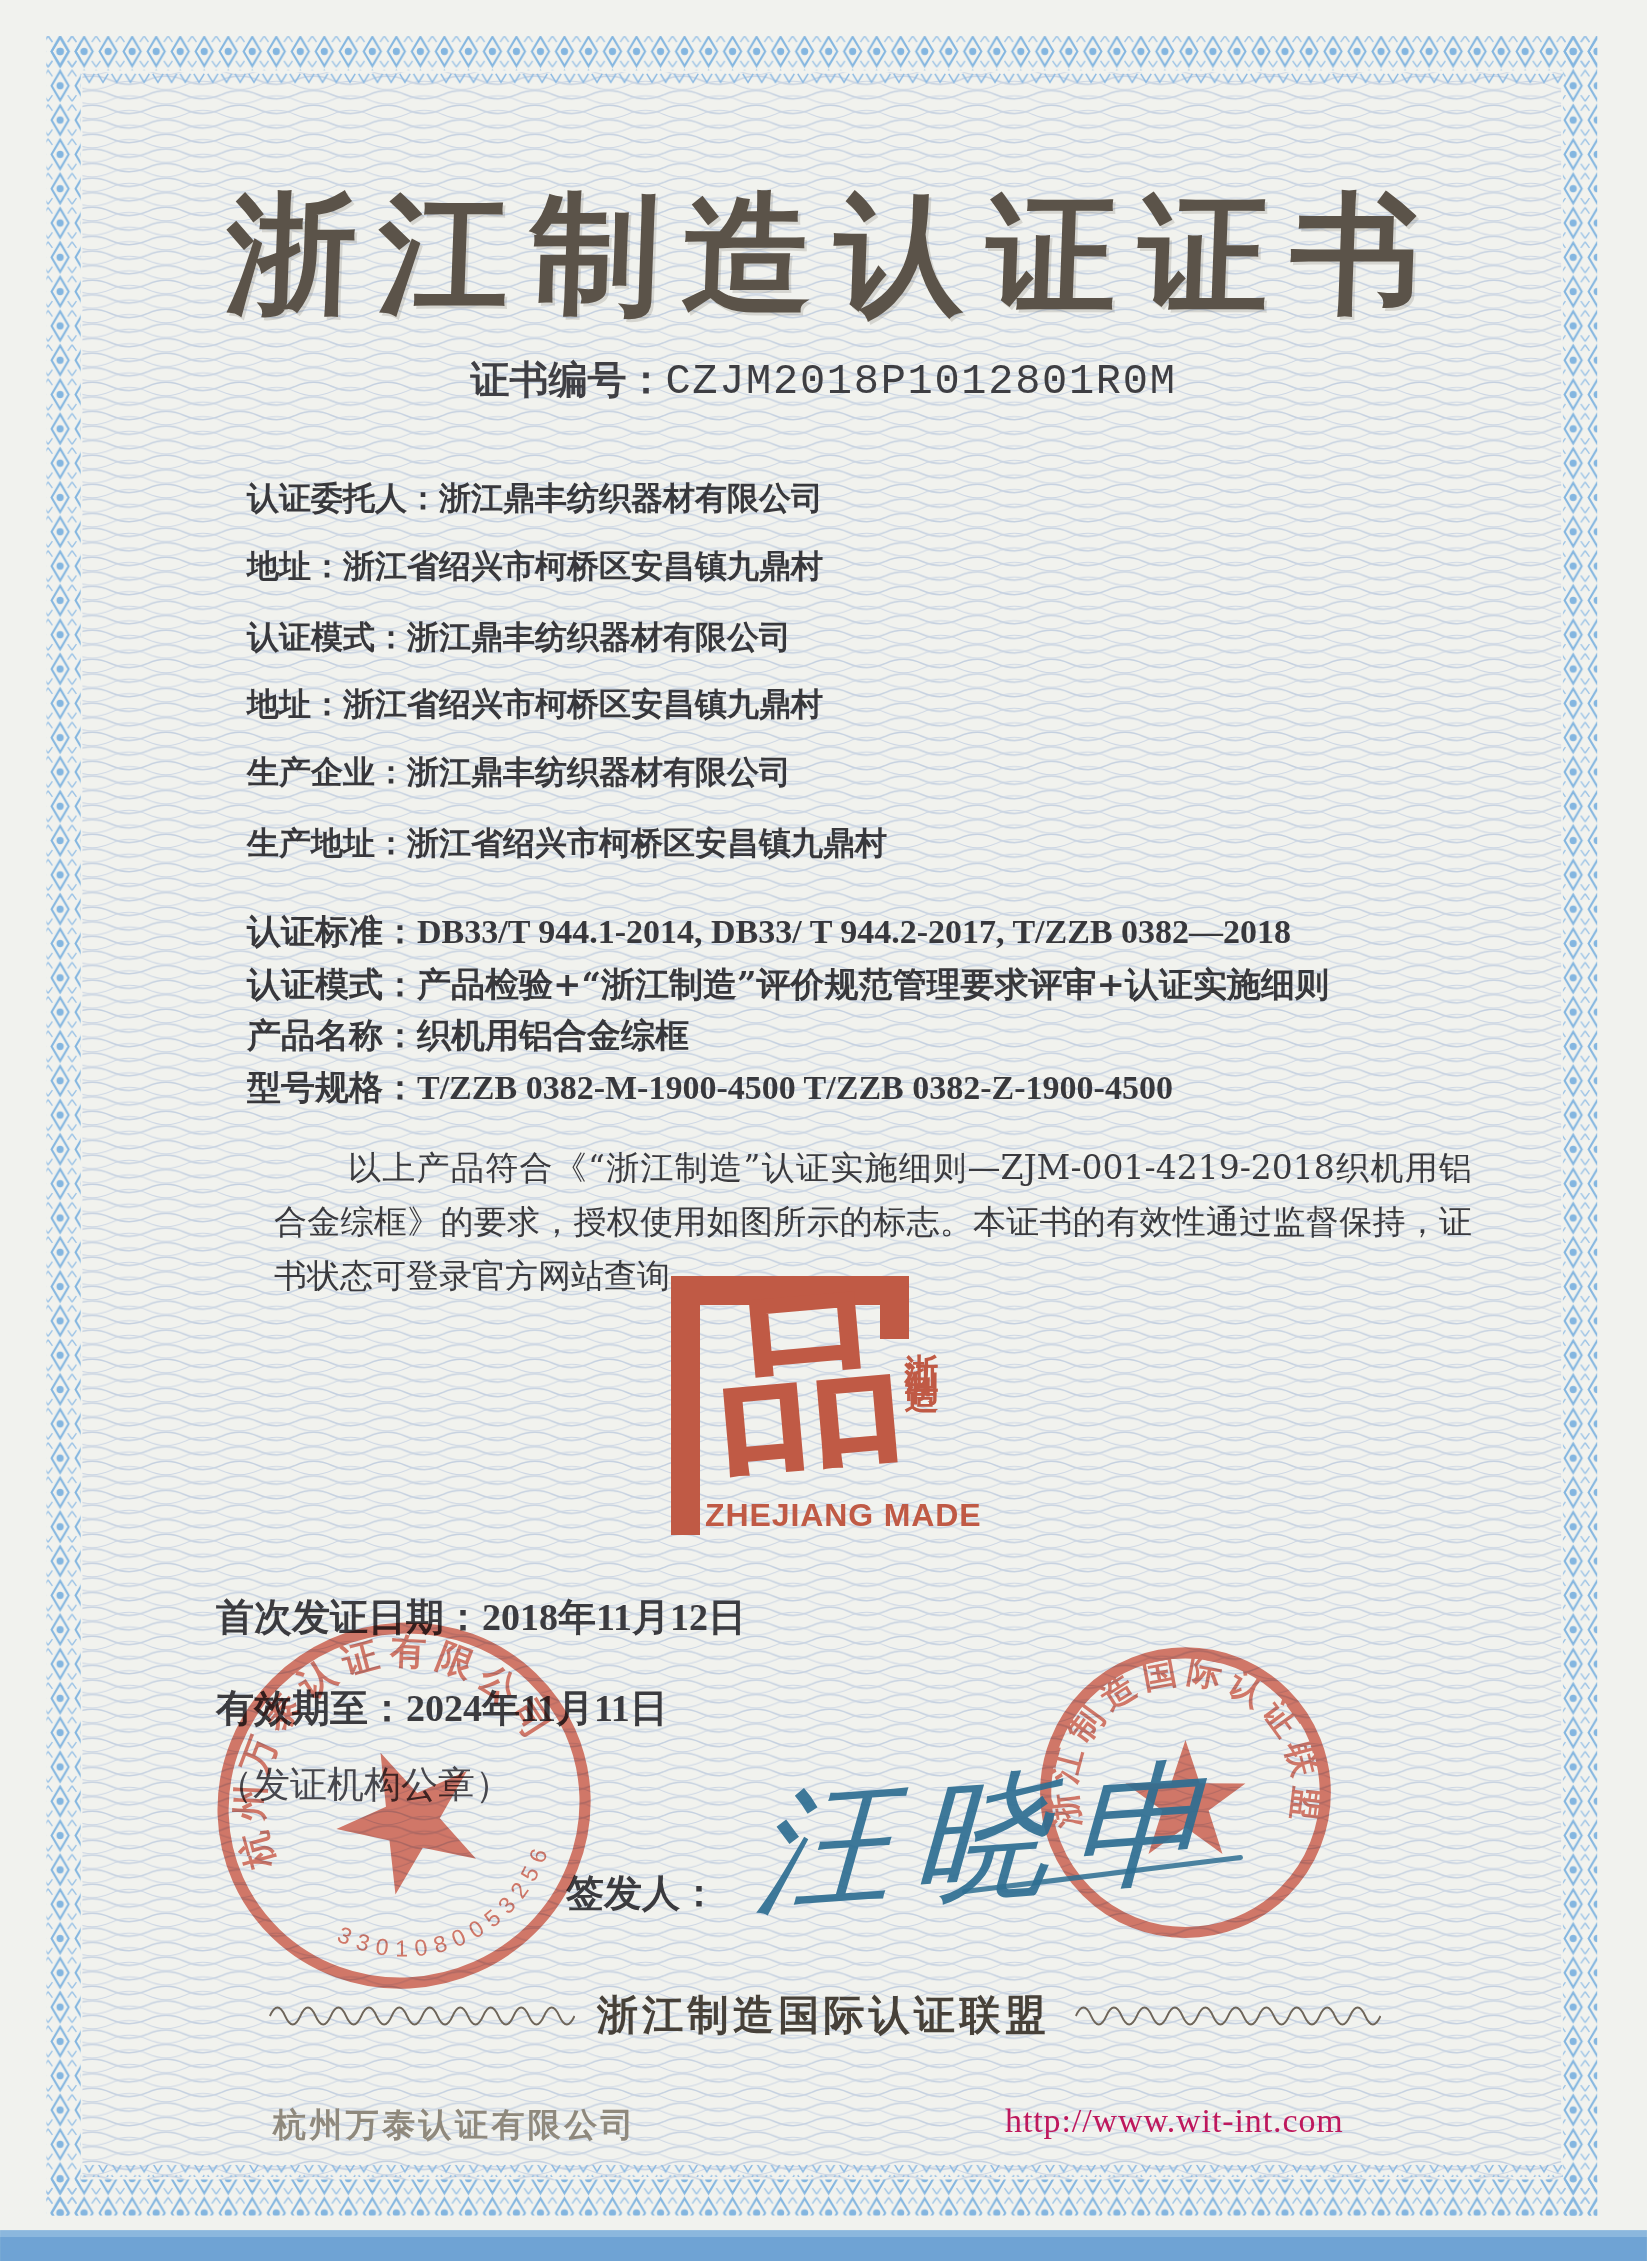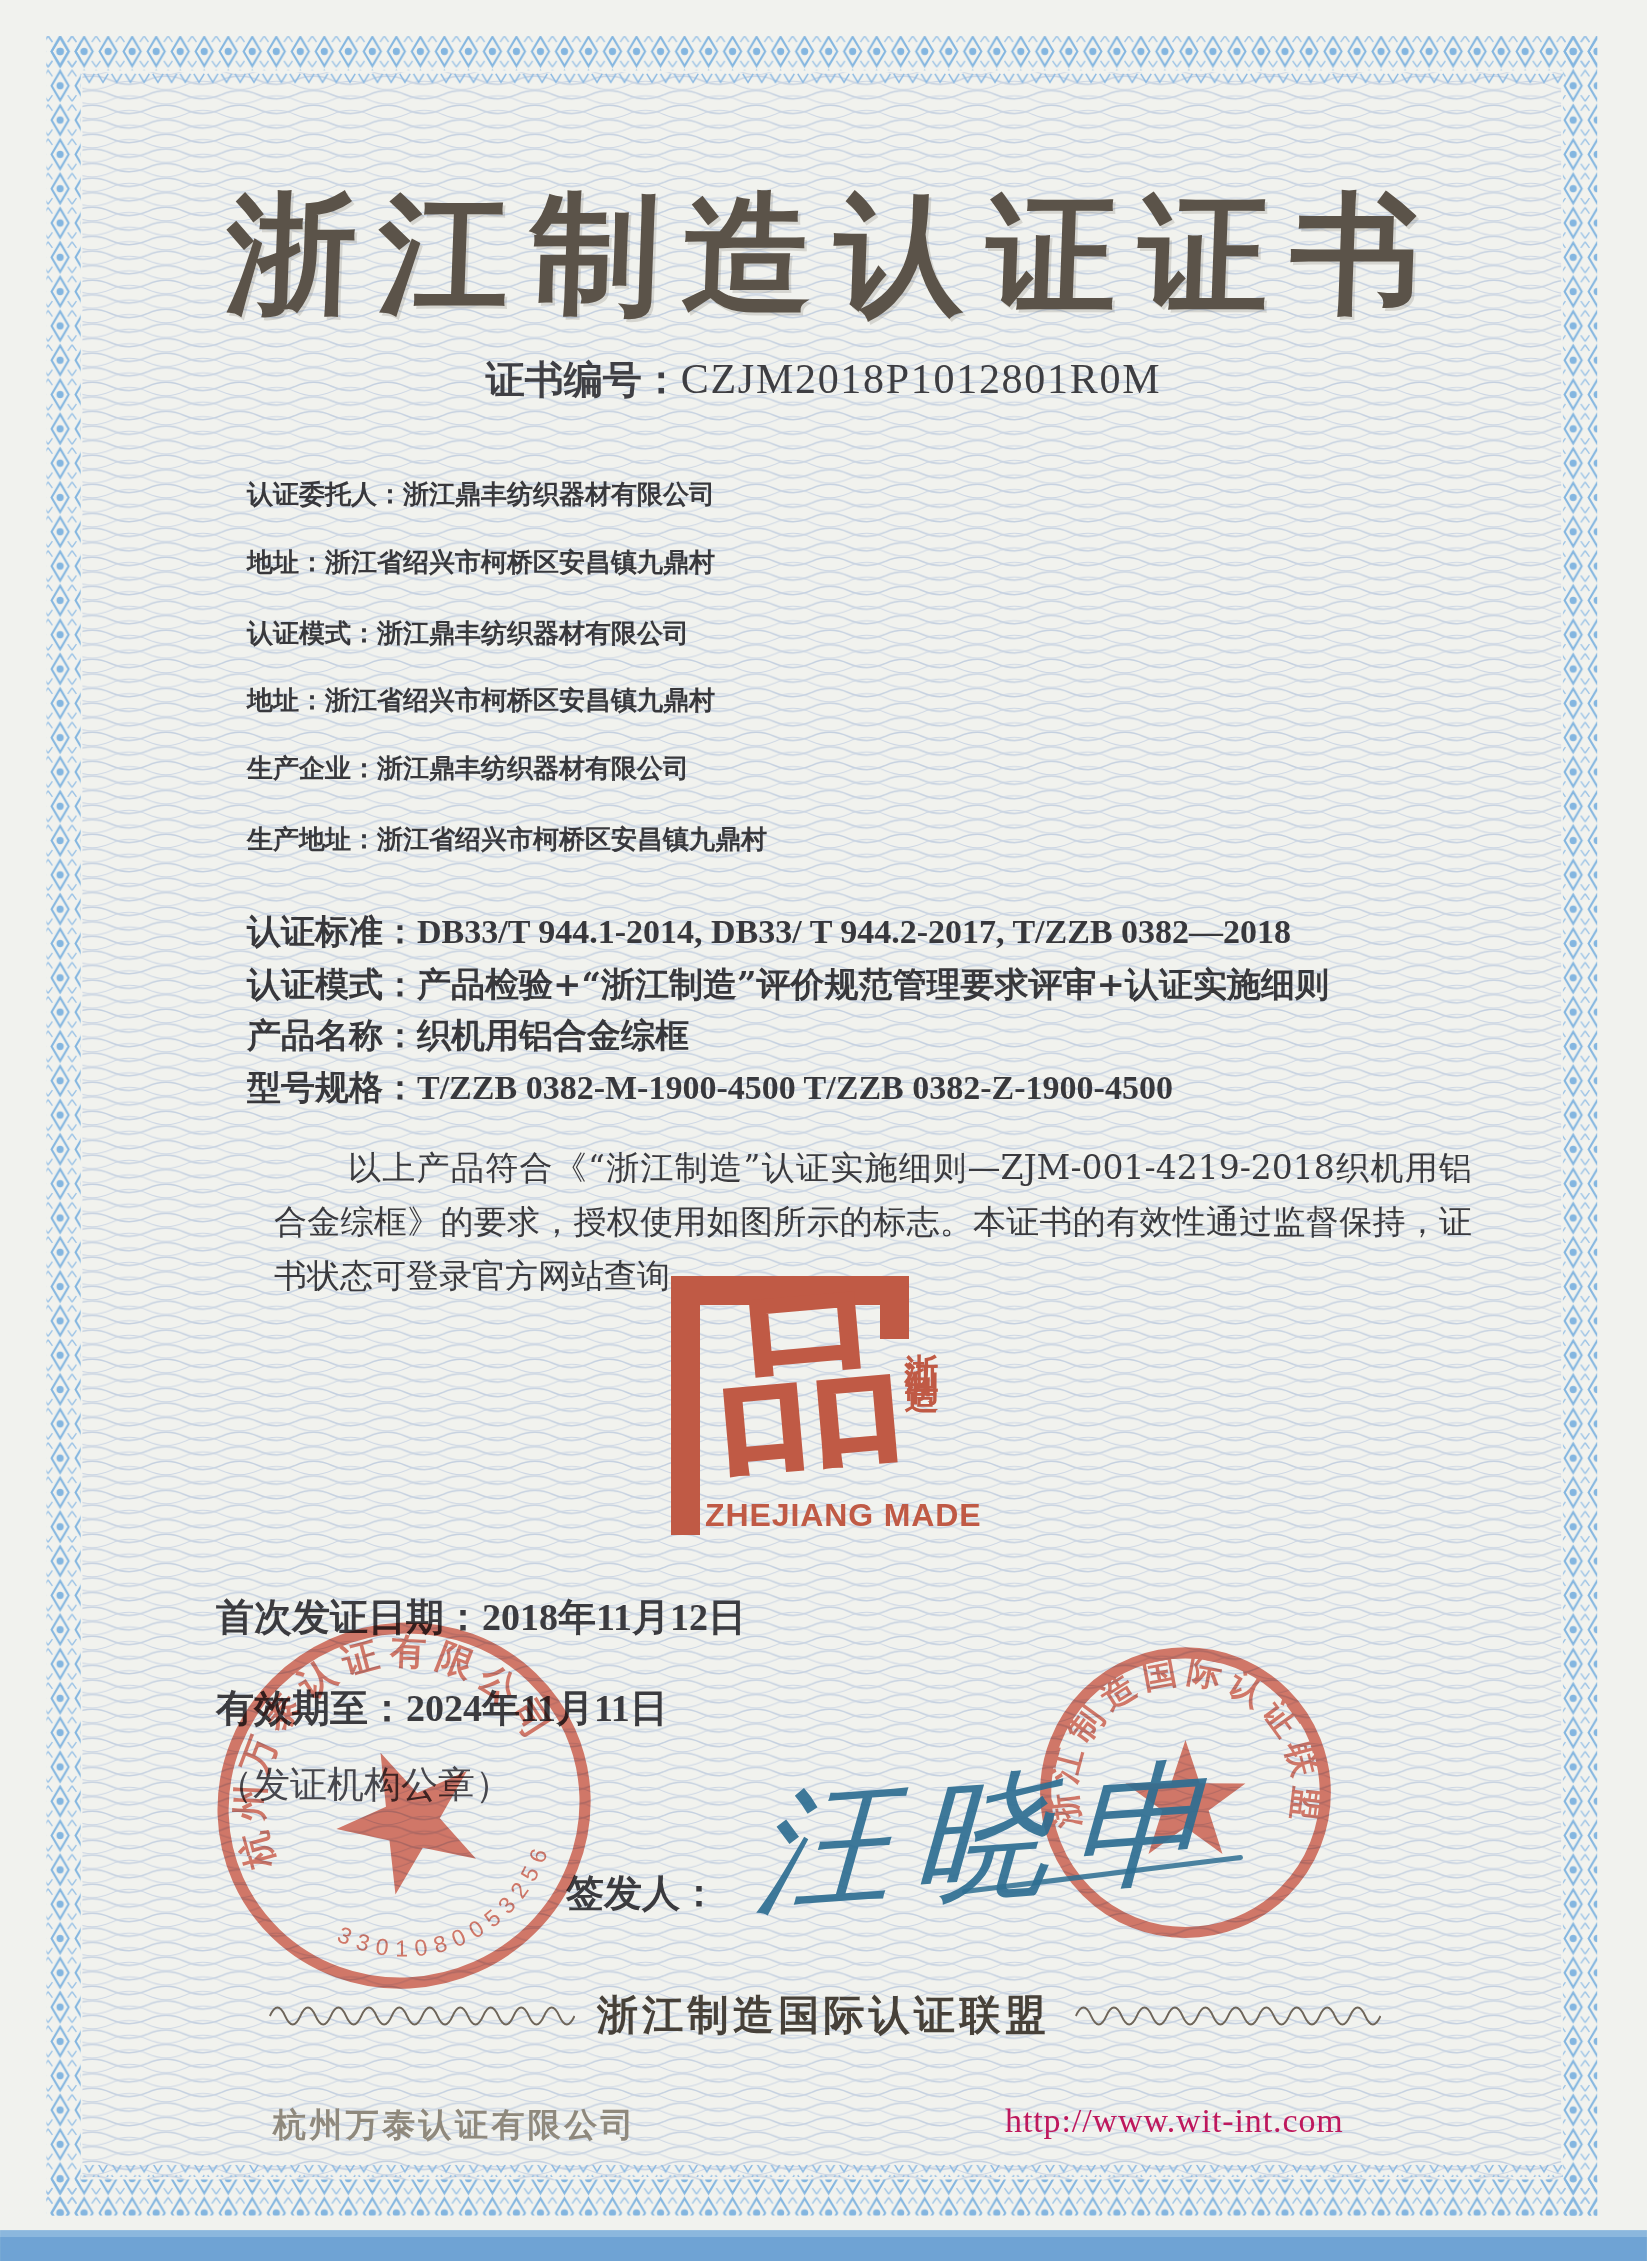--- a/index.html
+++ b/index.html
@@ -15,23 +15,23 @@
 
   .title{
     left:0;top:168px;width:100%;text-align:center;
     font-size:130px;font-weight:700;color:#5b5349;
     letter-spacing:22px;text-indent:22px;
     text-shadow:2.6px 2.6px 0 rgba(91,83,73,.18);
     transform:skewX(-2deg);
   }
   .certline{left:0;top:353px;width:100%;text-align:center;white-space:nowrap;}
   .certline .lbl{font-size:39px;font-weight:700;color:#3f3f44;}
-  .certline .num{font-family:Liberation Serif, serif;font-size:42px;color:#3e3e42;letter-spacing:1.7px;}
-
-  .frow{left:247px;white-space:nowrap;font-size:26px;font-weight:700;color:#38383c;}
+  .certline .num{font-family:Liberation Mono, monospace;font-size:42px;color:#3e3e42;letter-spacing:1.7px;}
+
+  .frow{left:247px;white-space:nowrap;font-size:32px;font-weight:700;color:#38383c;}
   .frow .fv{font-weight:700;}
   .srow{left:247px;white-space:nowrap;font-size:34px;font-weight:700;color:#38383c;}
   .srow .fv{font-weight:600;}
   .latin{font-family:"Liberation Serif",serif;}
 
   .statement{
     left:230px;top:1141px;width:1198px;
     font-size:33px;line-height:54px;text-align:justify;text-indent:74px;
     color:#3a3a3e;font-weight:500;margin-left:44px;
   }

